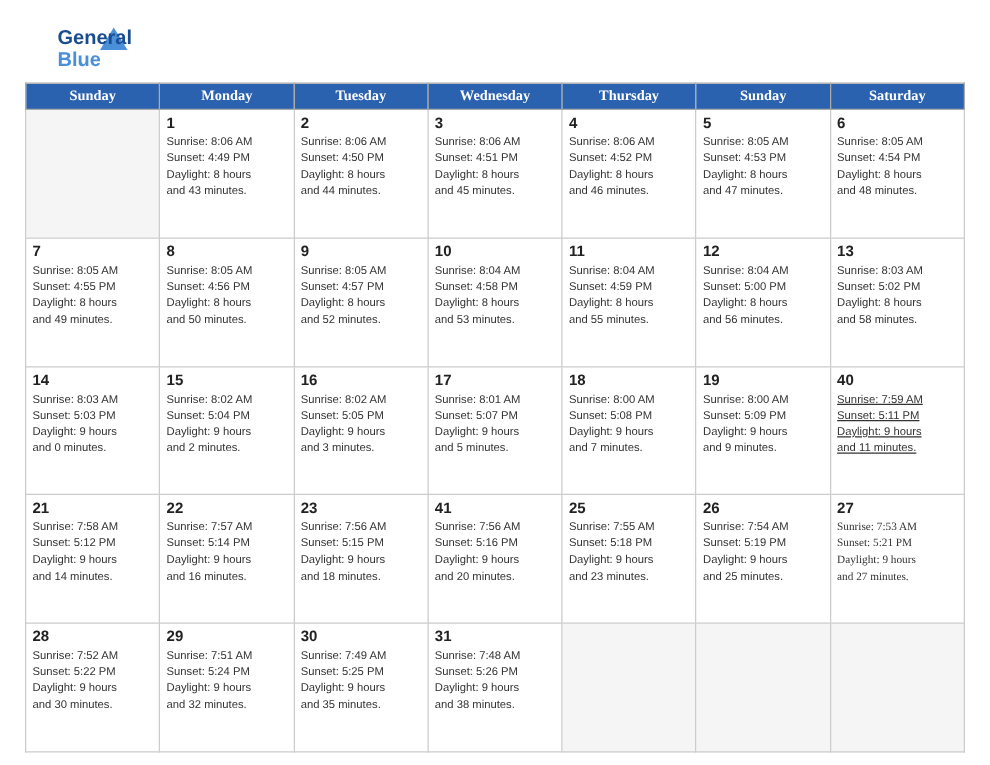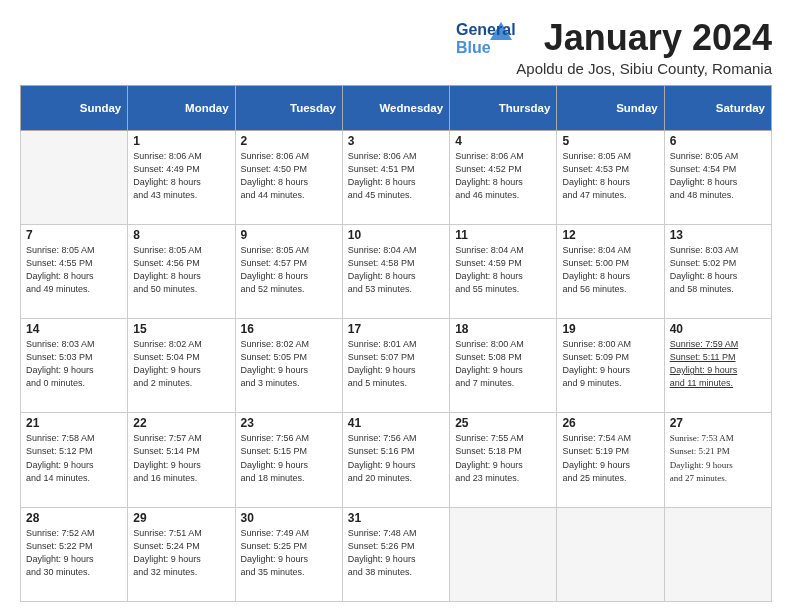--- a/index.html
+++ b/index.html
@@ -13,22 +13,23 @@
     .page {
       width: 792px;
       height: 612px;
       padding: 18px 20px 10px 20px;
       display: flex;
       flex-direction: column;
     }
     .header {
       display: flex;
       align-items: flex-start;
-      justify-content: flex-end;
+      justify-content: space-between;
       margin-bottom: 8px;
+      margin-left: 26px;
     }
     .title-block {
       text-align: right;
     }
     .month-title {
       font-size: 36px;
       font-weight: bold;
       color: #222;
       line-height: 1.1;
     }
@@ -41,23 +42,24 @@
       flex: 1;
       border-collapse: collapse;
       width: 100%;
       table-layout: fixed;
     }
     .calendar th {
       background: #2a62b0;
       color: #fff;
       font-size: 11.5px;
       font-weight: bold;
-      text-align: right;
-      padding: 16px 6px;
+      text-align: center;
+      padding: 4px 6px;
       border: 1px solid #aaa;
+      font-family: Liberation Serif, serif;
     }
     .calendar td {
       vertical-align: top;
       border: 1px solid #ccc;
       padding: 3px 5px;
       font-size: 9.5px;
       color: #333;
       background: #fff;
       height: 82px;
     }
@@ -87,24 +89,20 @@
 
 <div class="page">
   <div class="header">
     <div class="logo-wrapper">
         <svg width="60" height="40" viewBox="0 0 60 40">
           <polygon points="45,4 56,22 34,22" fill="#4a90d9"></polygon>
           <text x="0" y="17" font-size="16" font-weight="bold" fill="#1a4d8f">General</text>
           <text x="0" y="35" font-size="16" font-weight="bold" fill="#4a90d9">Blue</text>
         </svg>
       </div>
-    <div class="title-block">
-      <div class="month-title">January 2024</div>
-      <div class="location-title">Apoldu de Jos, Sibiu County, Romania</div>
-    </div>
   </div>
 
   <table class="calendar">
     <thead>
       <tr>
       <th>Sunday</th>
           <th>Monday</th>
           <th>Tuesday</th>
           <th>Wednesday</th>
           <th>Thursday</th>

